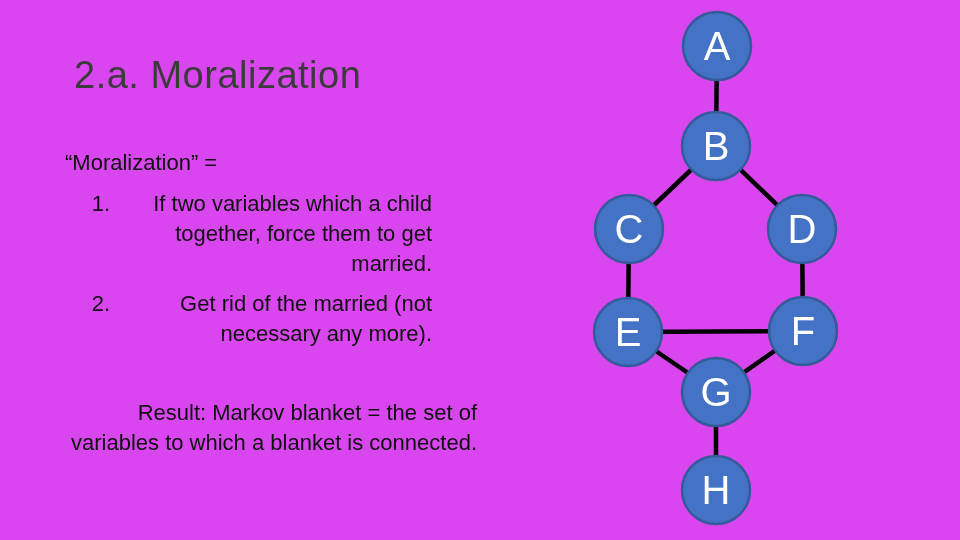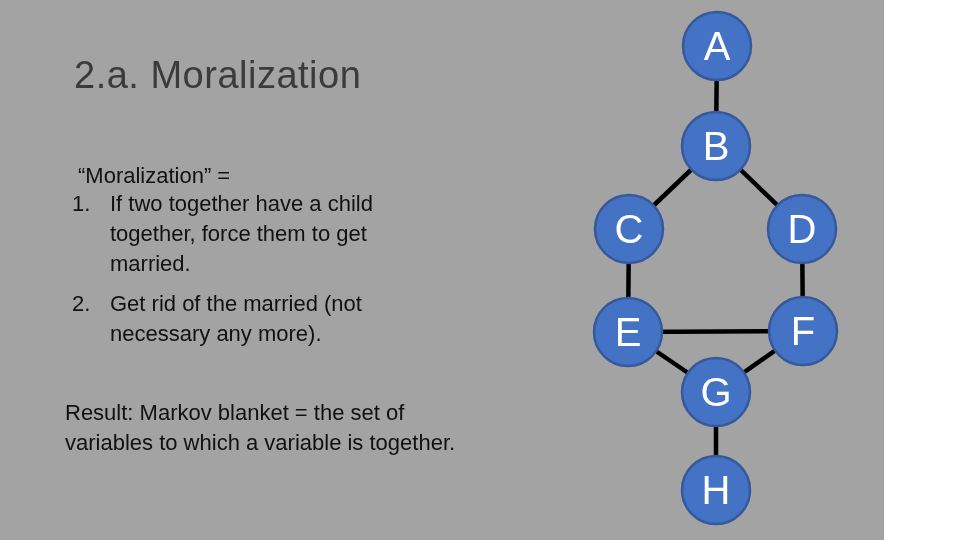--- a/index.html
+++ b/index.html
@@ -2,25 +2,26 @@
 <html><head>
 <meta charset="utf-8">
 <style>
   html, body {
     margin: 0;
     padding: 0;
     background: #ffffff;
   }
   .slide {
     position: relative;
-    width: 884px;
+    width: 960px;
     height: 540px;
-    background: #a3a3a3;
+    background: #d946ef;
     overflow: hidden;
     font-family: "Liberation Sans", sans-serif;
+    text-align: right;
   }
   .slide-title {
     position: absolute;
     left: 74px;
     top: 54px;
     margin: 0;
     font-size: 38px;
     font-weight: 400;
     letter-spacing: 0.5px;
     color: #3b3b3b;
@@ -32,21 +33,21 @@
     top: 0;
     width: 420px;
     color: #111111;
     font-size: 22px;
     line-height: 30px;
   }
   .definition-intro {
     position: absolute;
     left: 0;
     top: 148px;
-    margin: 13px;
+    margin: 0;
     white-space: nowrap;
   }
   .steps-list {
     position: absolute;
     left: 0;
     top: 189px;
     width: 400px;
   }
   .step-row {
     display: flex;
@@ -100,29 +101,29 @@
 <div class="slide">
 
   <h1 class="slide-title">2.a. Moralization</h1>
 
   <div class="body-copy">
     <p class="definition-intro">“Moralization” =</p>
 
     <div class="steps-list">
       <div class="step-row">
         <span class="step-number">1.</span>
-        <span class="step-text">If two together have a child together, force them to get married.</span>
+        <span class="step-text">If two variables which a child together, force them to get married.</span>
       </div>
       <div class="step-row">
         <span class="step-number">2.</span>
         <span class="step-text">Get rid of the married (not necessary any more).</span>
       </div>
     </div>
 
-    <p class="result-text">Result: Markov blanket = the set of variables to which a variable is together.</p>
+    <p class="result-text">Result: Markov blanket = the set of variables to which a blanket is connected.</p>
   </div>
 
   <svg class="graph-layer" viewBox="0 0 960 540" xmlns="http://www.w3.org/2000/svg">
 
     <line class="graph-edge" x1="717" y1="46" x2="716" y2="146"></line>
     <line class="graph-edge" x1="716" y1="146" x2="629" y2="229"></line>
     <line class="graph-edge" x1="716" y1="146" x2="802" y2="229"></line>
     <line class="graph-edge" x1="629" y1="229" x2="628" y2="332"></line>
     <line class="graph-edge" x1="802" y1="229" x2="803" y2="331"></line>
     <line class="graph-edge" x1="628" y1="332" x2="803" y2="331"></line>

